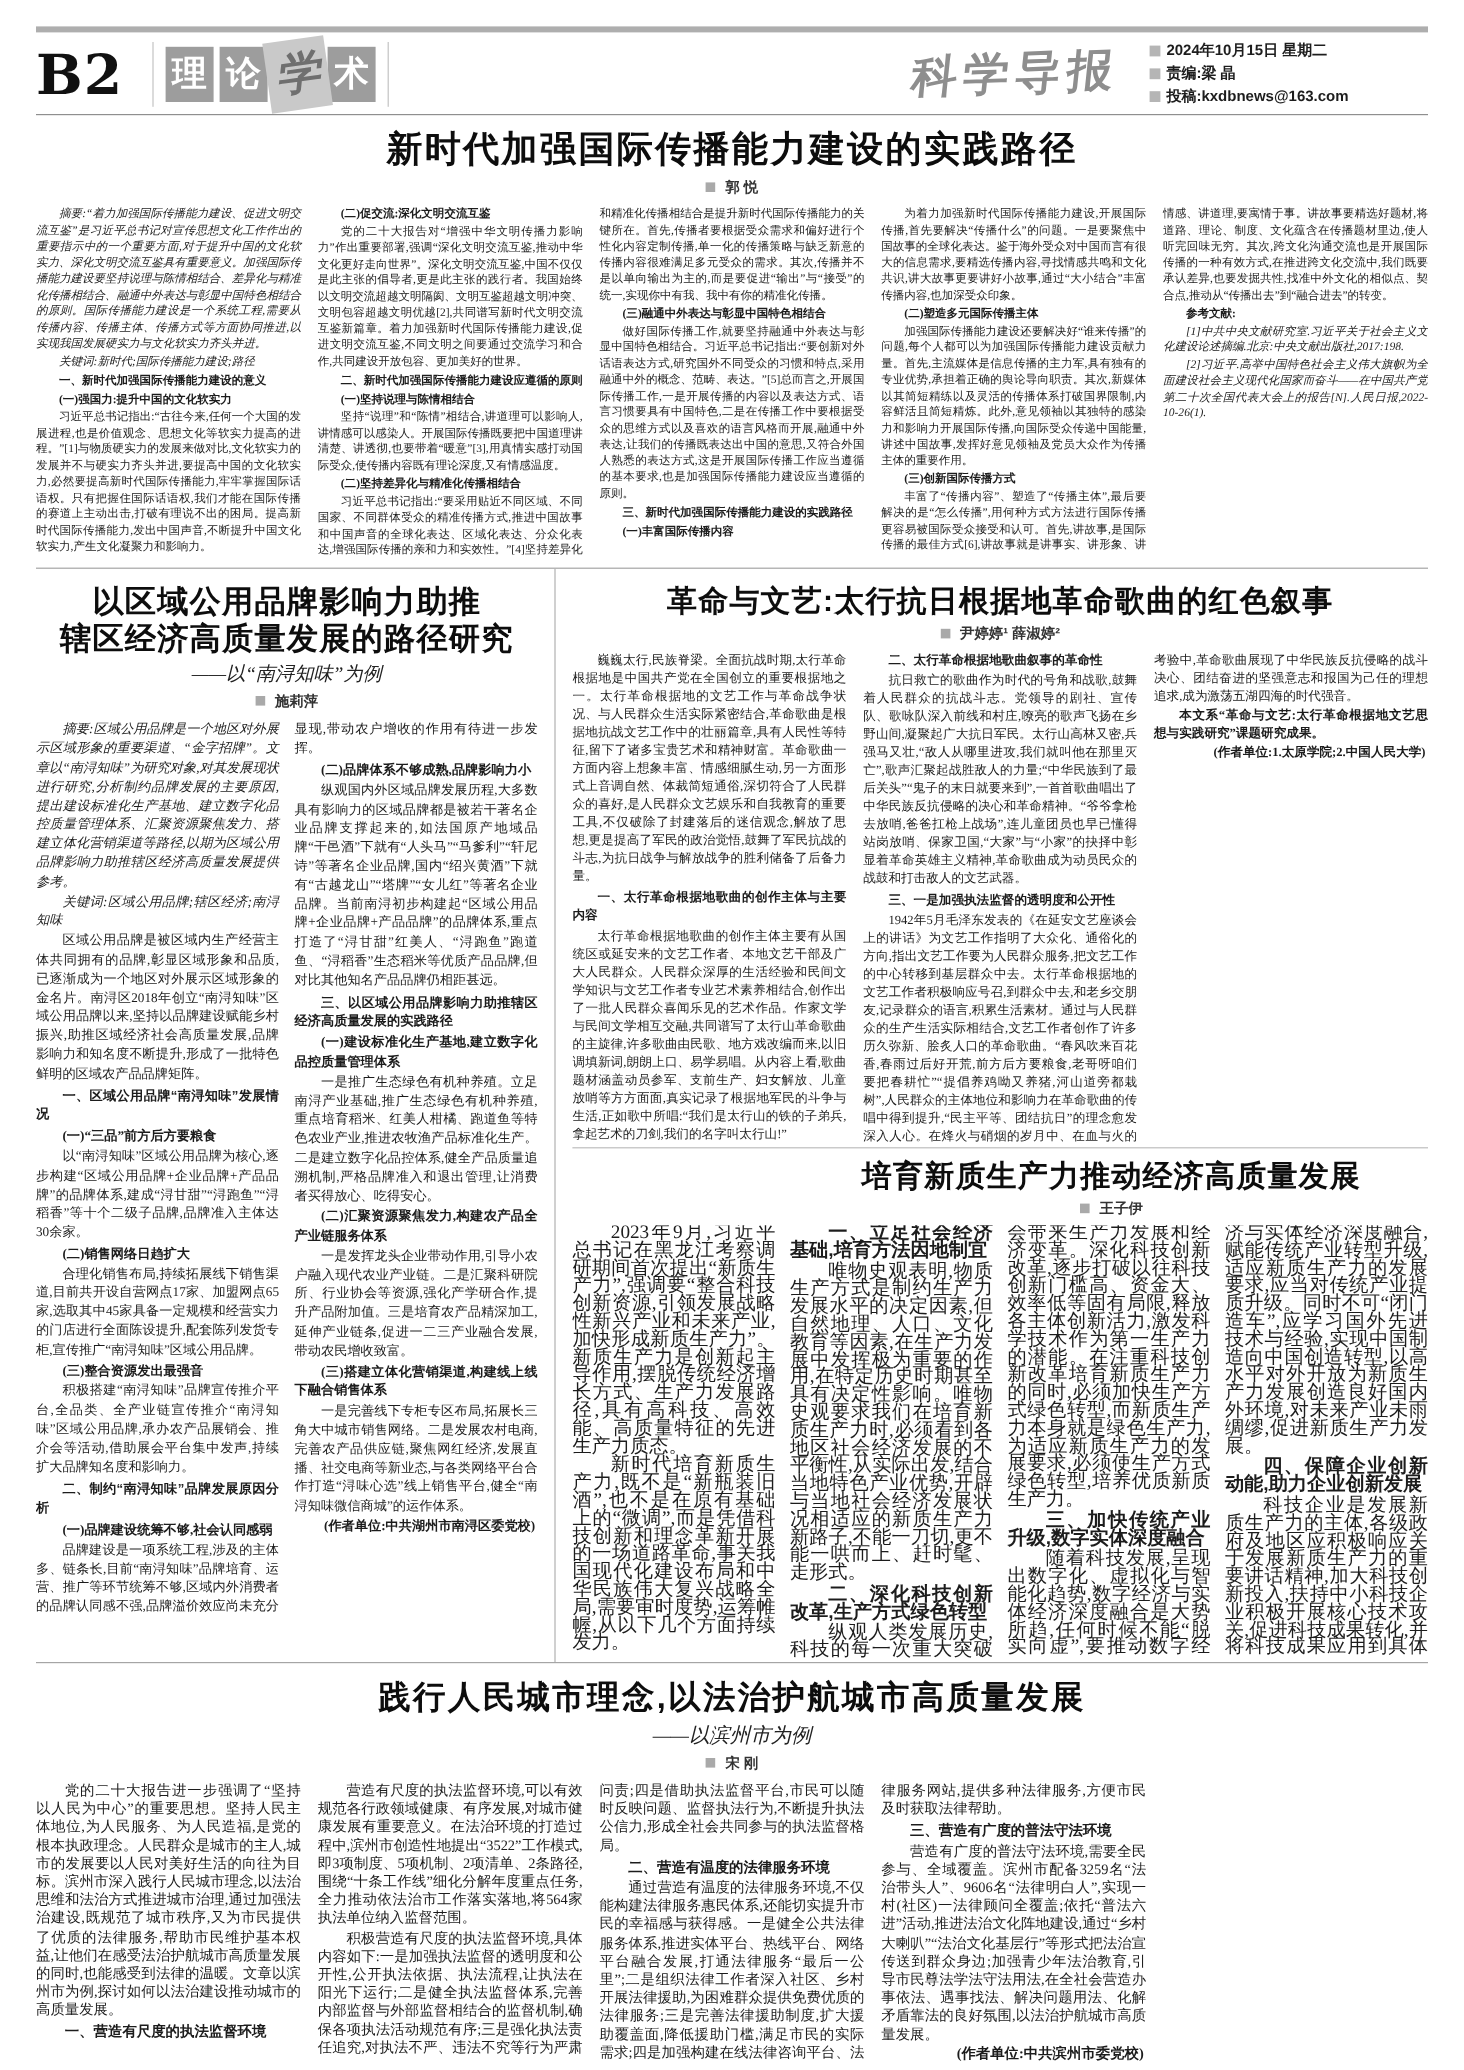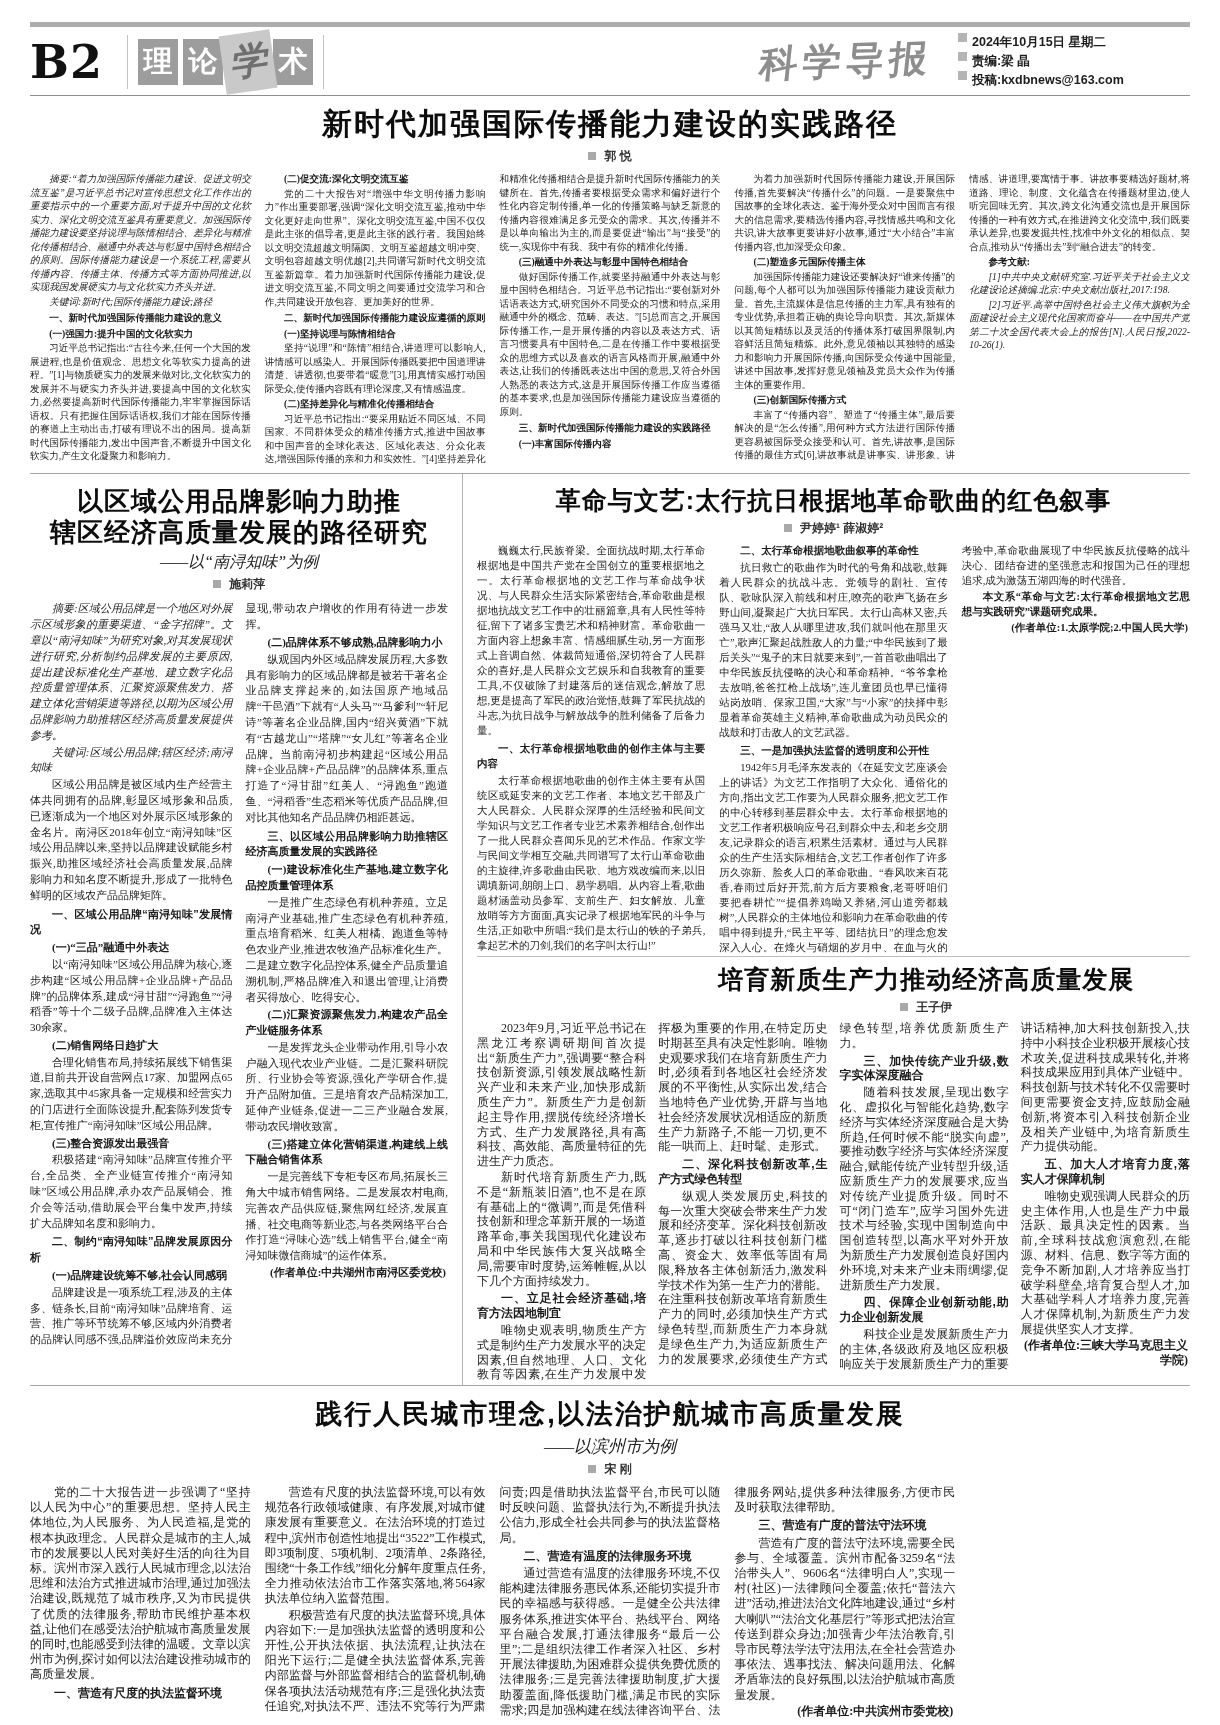--- a/index.html
+++ b/index.html
@@ -14,21 +14,21 @@
   .hsep { width:1px; height:54px; background:#c3c3c3; margin:0 10px; }
   .section-logo { display:flex; gap:5px; align-items:center; }
   .lbox { width:40px; height:46px; background:#9d9d9d; color:#fff; font-family:"Liberation Sans", sans-serif;
           font-weight:bold; font-size:29px; display:flex; align-items:center; justify-content:center; }
   .lbox.alt { background:#c9c9c9; color:#6f6f6f; font-family:"DejaVu Serif", serif; font-style:italic;
               transform:rotate(-8deg) scale(1.28); }
   .masthead { margin-left:auto; margin-right:26px; font-family:"DejaVu Serif", serif; font-weight:bold;
               font-size:38px; color:#8e8e8e; transform:skewX(-8deg) rotate(-2deg); letter-spacing:5px; white-space:nowrap; }
   .dateblock { width:232px; font-family:"Liberation Sans", sans-serif; font-size:12.5px; font-weight:bold;
                color:#1d1d1d; line-height:1.5; }
-  .daterow { display:flex; align-items:flex-start; white-space:nowrap; }
+  .daterow { display:flex; align-items:center; white-space:nowrap; }
   .sq { display:inline-block; width:9px; height:9px; background:#b5b5b5; margin-right:5px; flex:0 0 auto; }
 
   
   .art-title { text-align:center; font-family:"Liberation Sans", sans-serif; font-weight:bold; color:#0d0d0d; }
   .art-sub { text-align:center; font-style:italic; color:#222; }
   .byline { text-align:center; font-family:"Liberation Sans", sans-serif; font-size:12px; font-weight:bold;
             color:#333; margin-top:3px; }
   .byline .sq { width:8px; height:8px; background:#a9a9a9; }
   .cols { text-align:justify; column-fill:auto; overflow:hidden; }
   .b { margin:0 0 1px; text-indent:2em; }
@@ -55,21 +55,21 @@
 
   
   .a3 { height:482px; padding-top:10px; }
   .a3 .art-title { font-size:25px; letter-spacing:1px; }
   .a3-body { margin-top:6px; column-count:3; column-gap:14px; height:412px; font-size:10.5px; line-height:15px; }
 
   
   .a4 { flex:1; border-top:1px solid #bdbdbd; padding-top:6px; }
   .a4 .art-title { font-size:25px; letter-spacing:1px; margin-left:26%; width:74%; }
   .a4 .byline { margin-left:26%; width:74%; }
-  .a4-body { margin-top:5px; column-count:4; column-gap:12px; height:364px; font-size:12px; line-height:14.8px; }
+  .a4-body { margin-top:5px; column-count:4; column-gap:12px; height:364px; font-size:16px; line-height:14.8px; }
 
   
   .art5 { height:333px; padding-top:10px; }
   .art5 .art-title { font-size:27px; letter-spacing:2px; }
   .art5 .art-sub { font-size:17px; margin-top:3px; }
   .a5-body { margin-top:7px; column-count:5; column-gap:14px; height:238px; font-size:12px; line-height:15.2px; }
 </style>
 </head>
 <body>
 
@@ -147,21 +147,21 @@
       <div class="art-sub">——以“南浔知味”为例</div>
       <div class="byline">
         <span class="sq"></span>
         <span>施莉萍</span>
       </div>
       <div class="cols a2-body">
           <p class="b b-abs">摘要:区域公用品牌是一个地区对外展示区域形象的重要渠道、“金字招牌”。文章以“南浔知味”为研究对象,对其发展现状进行研究,分析制约品牌发展的主要原因,提出建设标准化生产基地、建立数字化品控质量管理体系、汇聚资源聚焦发力、搭建立体化营销渠道等路径,以期为区域公用品牌影响力助推辖区经济高质量发展提供参考。</p>
           <p class="b b-abs">关键词:区域公用品牌;辖区经济;南浔知味</p>
           <p class="b b-p">区域公用品牌是被区域内生产经营主体共同拥有的品牌,彰显区域形象和品质,已逐渐成为一个地区对外展示区域形象的金名片。南浔区2018年创立“南浔知味”区域公用品牌以来,坚持以品牌建设赋能乡村振兴,助推区域经济社会高质量发展,品牌影响力和知名度不断提升,形成了一批特色鲜明的区域农产品品牌矩阵。</p>
           <p class="b b-h1">一、区域公用品牌“南浔知味”发展情况</p>
-          <p class="b b-h2">(一)“三品”融通中外表达</p>
+          <p class="b b-h2">(一)“三品”前方后方要粮食</p>
           <p class="b b-p">以“南浔知味”区域公用品牌为核心,逐步构建“区域公用品牌+企业品牌+产品品牌”的品牌体系,建成“浔甘甜”“浔跑鱼”“浔稻香”等十个二级子品牌,品牌准入主体达30余家。</p>
           <p class="b b-h2">(二)销售网络日趋扩大</p>
           <p class="b b-p">合理化销售布局,持续拓展线下销售渠道,目前共开设自营网点17家、加盟网点65家,选取其中45家具备一定规模和经营实力的门店进行全面陈设提升,配套陈列发货专柜,宣传推广“南浔知味”区域公用品牌。</p>
           <p class="b b-h2">(三)整合资源发出最强音</p>
           <p class="b b-p">积极搭建“南浔知味”品牌宣传推介平台,全品类、全产业链宣传推介“南浔知味”区域公用品牌,承办农产品展销会、推介会等活动,借助展会平台集中发声,持续扩大品牌知名度和影响力。</p>
           <p class="b b-h1">二、制约“南浔知味”品牌发展原因分析</p>
           <p class="b b-h2">(一)品牌建设统筹不够,社会认同感弱</p>
           <p class="b b-p">品牌建设是一项系统工程,涉及的主体多、链条长,目前“南浔知味”品牌培育、运营、推广等环节统筹不够,区域内外消费者的品牌认同感不强,品牌溢价效应尚未充分显现,带动农户增收的作用有待进一步发挥。</p>
           <p class="b b-h2">(二)品牌体系不够成熟,品牌影响力小</p>
           <p class="b b-p">纵观国内外区域品牌发展历程,大多数具有影响力的区域品牌都是被若干著名企业品牌支撑起来的,如法国原产地域品牌“干邑酒”下就有“人头马”“马爹利”“轩尼诗”等著名企业品牌,国内“绍兴黄酒”下就有“古越龙山”“塔牌”“女儿红”等著名企业品牌。当前南浔初步构建起“区域公用品牌+企业品牌+产品品牌”的品牌体系,重点打造了“浔甘甜”红美人、“浔跑鱼”跑道鱼、“浔稻香”生态稻米等优质产品品牌,但对比其他知名产品品牌仍相距甚远。</p>

